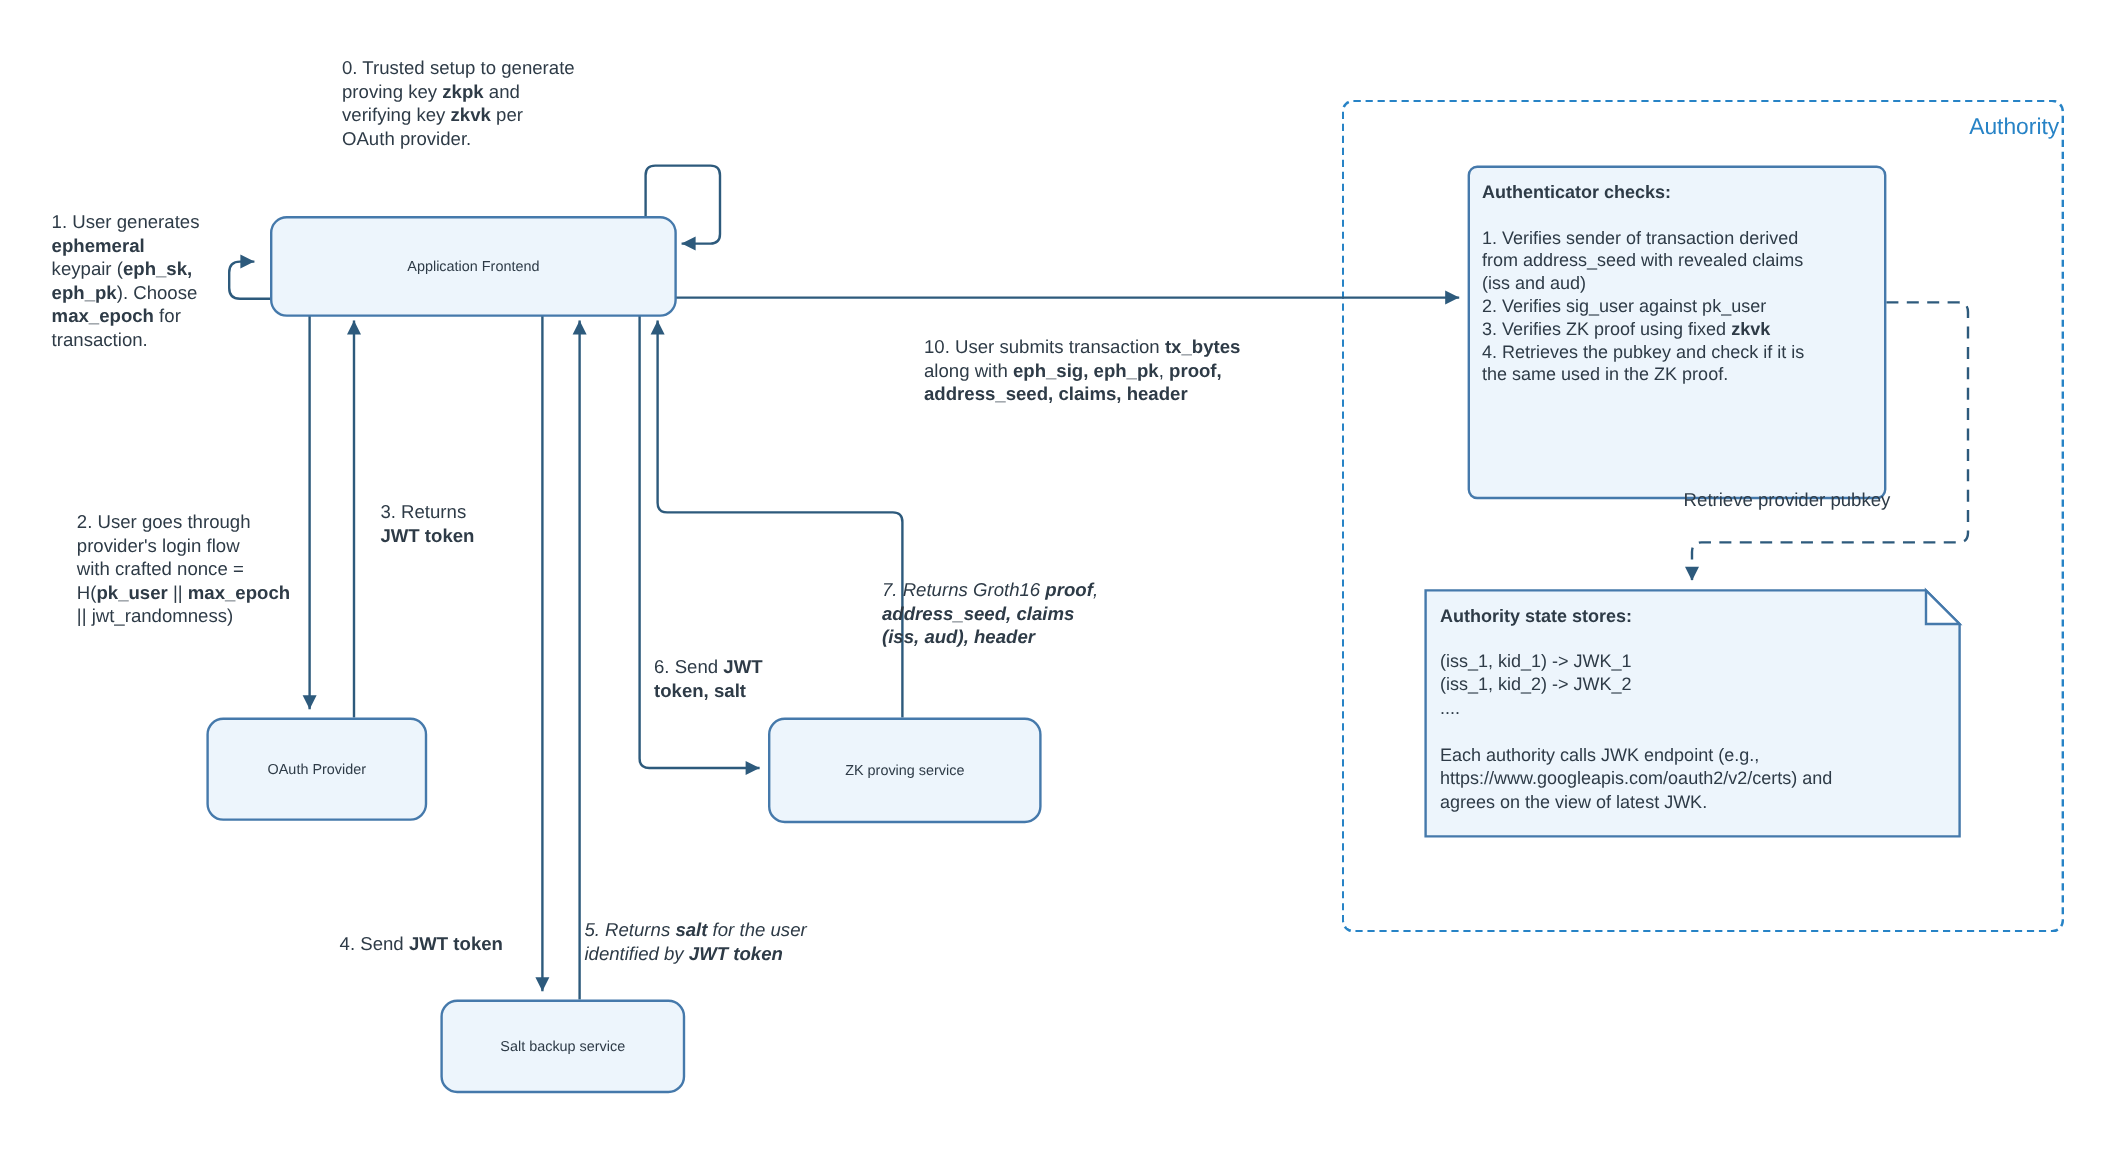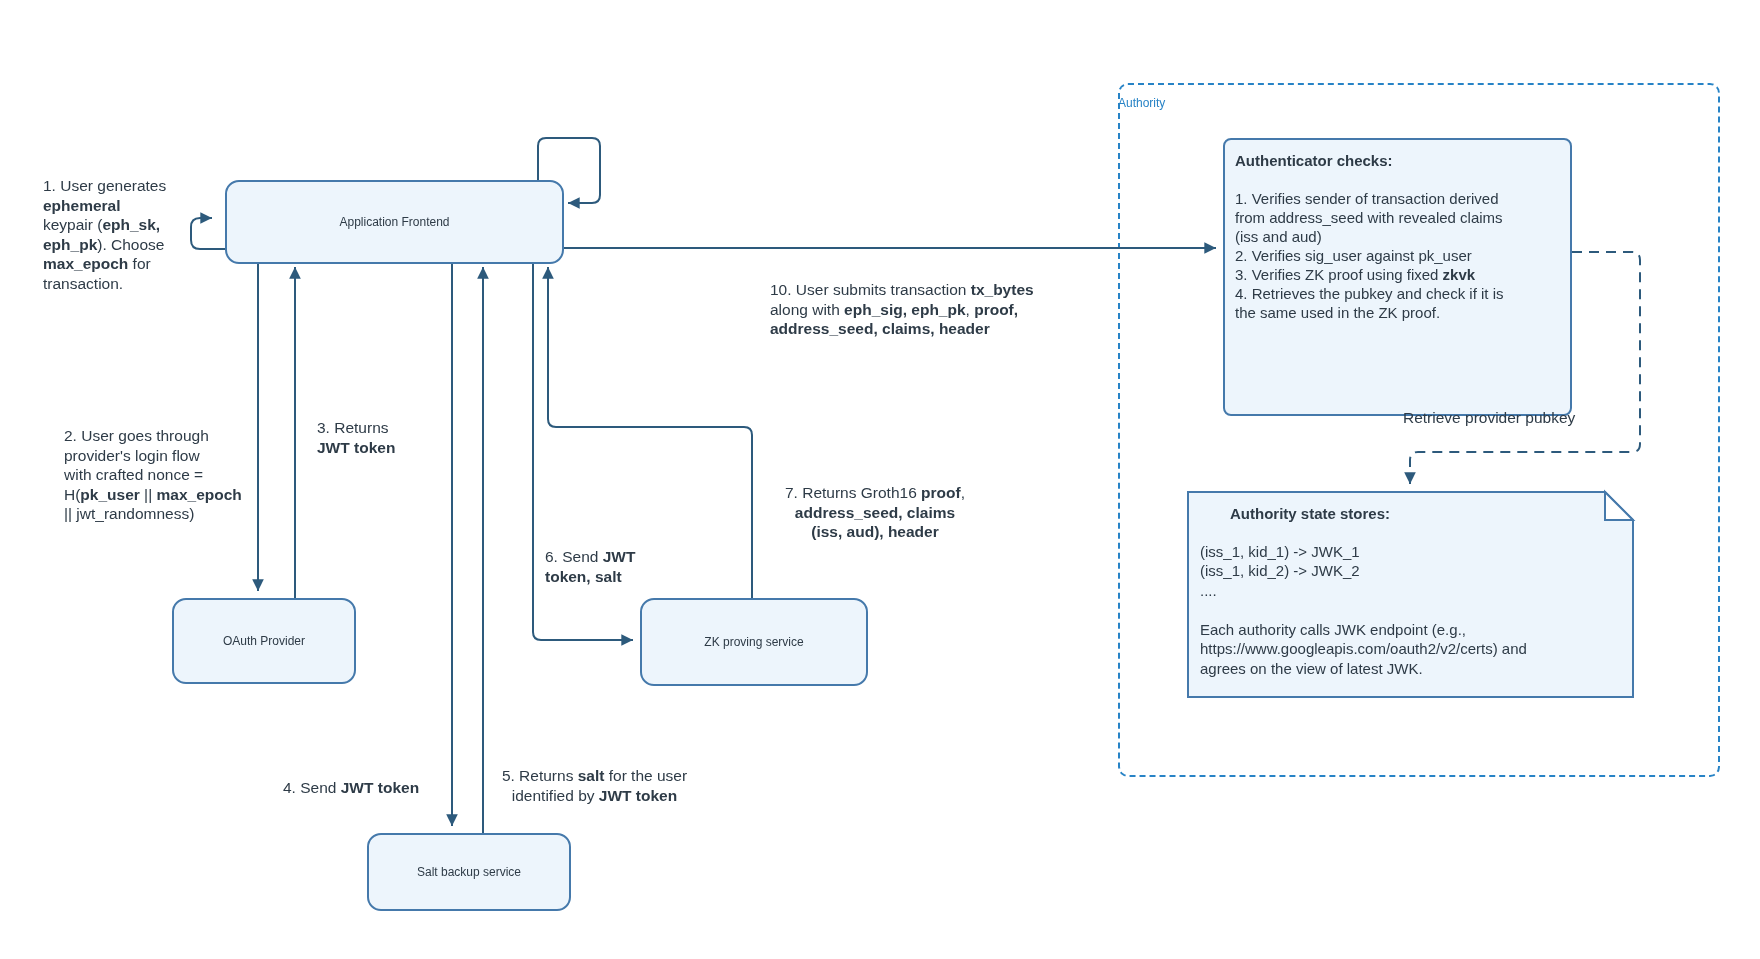--- a/index.html
+++ b/index.html
@@ -19,26 +19,26 @@
   .node{
     position:absolute;z-index:3;display:flex;align-items:center;justify-content:center;
     border:2px solid var(--node-border);background:var(--node-fill);
     border-radius:14px;font-size:12px;text-align:center;
   }
   .panel{
     position:absolute;z-index:3;border:2px solid var(--node-border);background:var(--node-fill);
     border-radius:8px;font-size:15px;line-height:19px;padding:11px 10px;box-sizing:border-box;
   }
   .lbl{position:absolute;z-index:4;font-size:15.5px;line-height:19.5px;white-space:nowrap;}
-  .ctr{text-align:center;}
+  .ctr{text-align:left;font-style:italic;}
   .authority-frame{
     position:absolute;z-index:1;border:2px dashed var(--accent-blue);border-radius:10px;
     background:transparent;
   }
-  .authority-title{position:absolute;z-index:4;color:var(--accent-blue);font-size:12px;text-align:left;}
+  .authority-title{position:absolute;z-index:4;color:var(--accent-blue);font-size:19px;text-align:right;}
   .note-text{position:absolute;z-index:4;font-size:15px;line-height:19.5px;white-space:nowrap;}
   b{font-weight:bold;}
 </style>
 </head>
 <body>
 
 <div id="canvas">
 
   <div class="authority-frame" style="left:1118px;top:83px;width:598px;height:690px;"></div>
   <div class="authority-title" style="left:1118px;top:96px;width:598px;">Authority</div>
@@ -89,24 +89,25 @@
   <div class="node" style="left:640px;top:598px;width:224px;height:84px;">
     <span>ZK proving service</span>
   </div>
 
   <div class="panel" style="left:1223px;top:138px;width:349px;height:278px;">
     <div style="font-weight:bold;">Authenticator checks:</div>
     <div style="margin-top:19px;">1. Verifies sender of transaction derived<br>from address_seed with revealed claims<br>(iss and aud)<br>2. Verifies sig_user against pk_user<br>3. Verifies ZK proof using fixed <b>zkvk</b><br>4. Retrieves the pubkey and check if it is<br>the same used in the ZK proof.</div>
   </div>
 
   <div class="note-text" style="left:1200px;top:504px;">
-    <div style="font-weight:bold;margin-left:30px;">Authority state stores:</div>
+    <div style="font-weight:bold;">Authority state stores:</div>
     <div style="margin-top:18px;">(iss_1, kid_1) -&gt; JWK_1<br>(iss_1, kid_2) -&gt; JWK_2<br>....<br><br>Each authority calls JWK endpoint (e.g.,<br>https://www.googleapis.com/oauth2/v2/certs) and<br>agrees on the view of latest JWK.</div>
   </div>
 
+  <div class="lbl" style="left:285px;top:48px;">0. Trusted setup to generate<br>proving key <b>zkpk</b> and<br>verifying key <b>zkvk</b> per<br>OAuth provider.</div>
 
   <div class="lbl" style="left:43px;top:176px;">1. User generates<br><b>ephemeral</b><br>keypair (<b>eph_sk,</b><br><b>eph_pk</b>). Choose<br><b>max_epoch</b> for<br>transaction.</div>
 
   <div class="lbl" style="left:64px;top:426px;">2. User goes through<br>provider's login flow<br>with crafted nonce =<br>H(<b>pk_user</b> || <b>max_epoch</b><br>|| jwt_randomness)</div>
 
   <div class="lbl" style="left:317px;top:418px;">3. Returns<br><b>JWT token</b></div>
 
   <div class="lbl" style="left:283px;top:778px;">4. Send <b>JWT token</b></div>
 
   <div class="lbl ctr" style="left:487px;top:766px;width:215px;">5. Returns <b>salt</b> for the user<br>identified by <b>JWT token</b></div>

